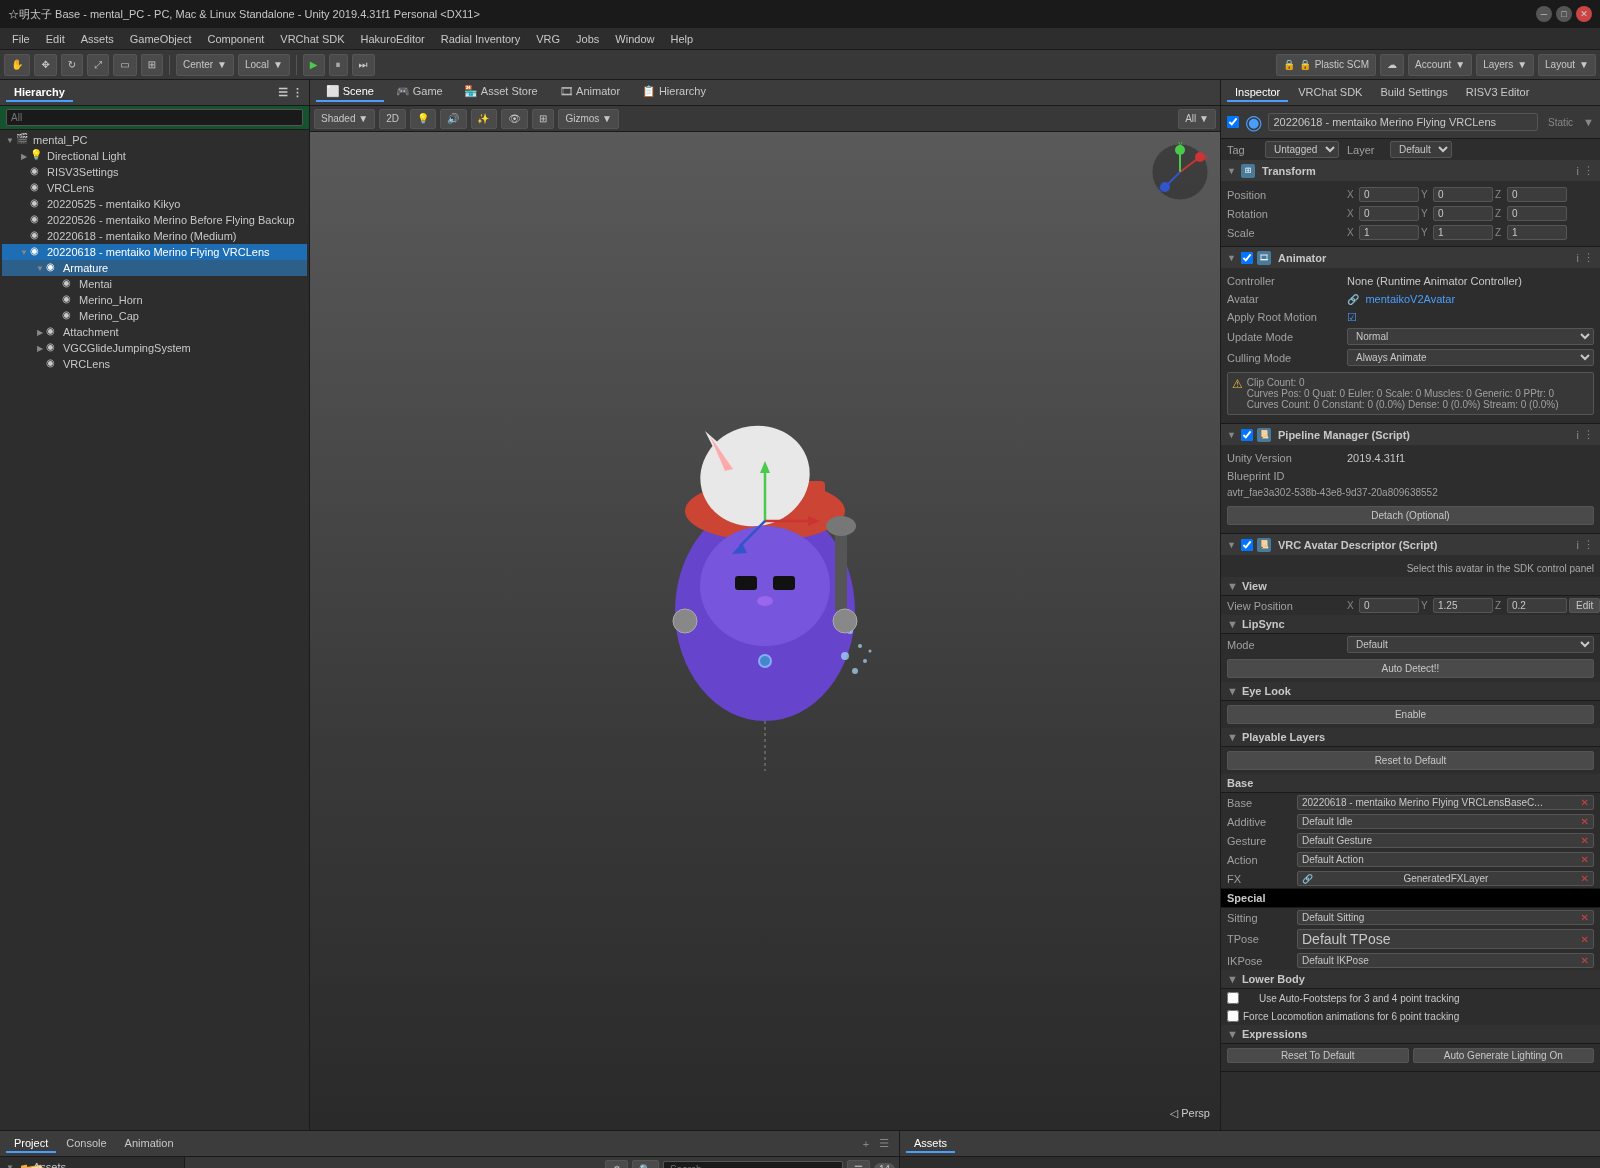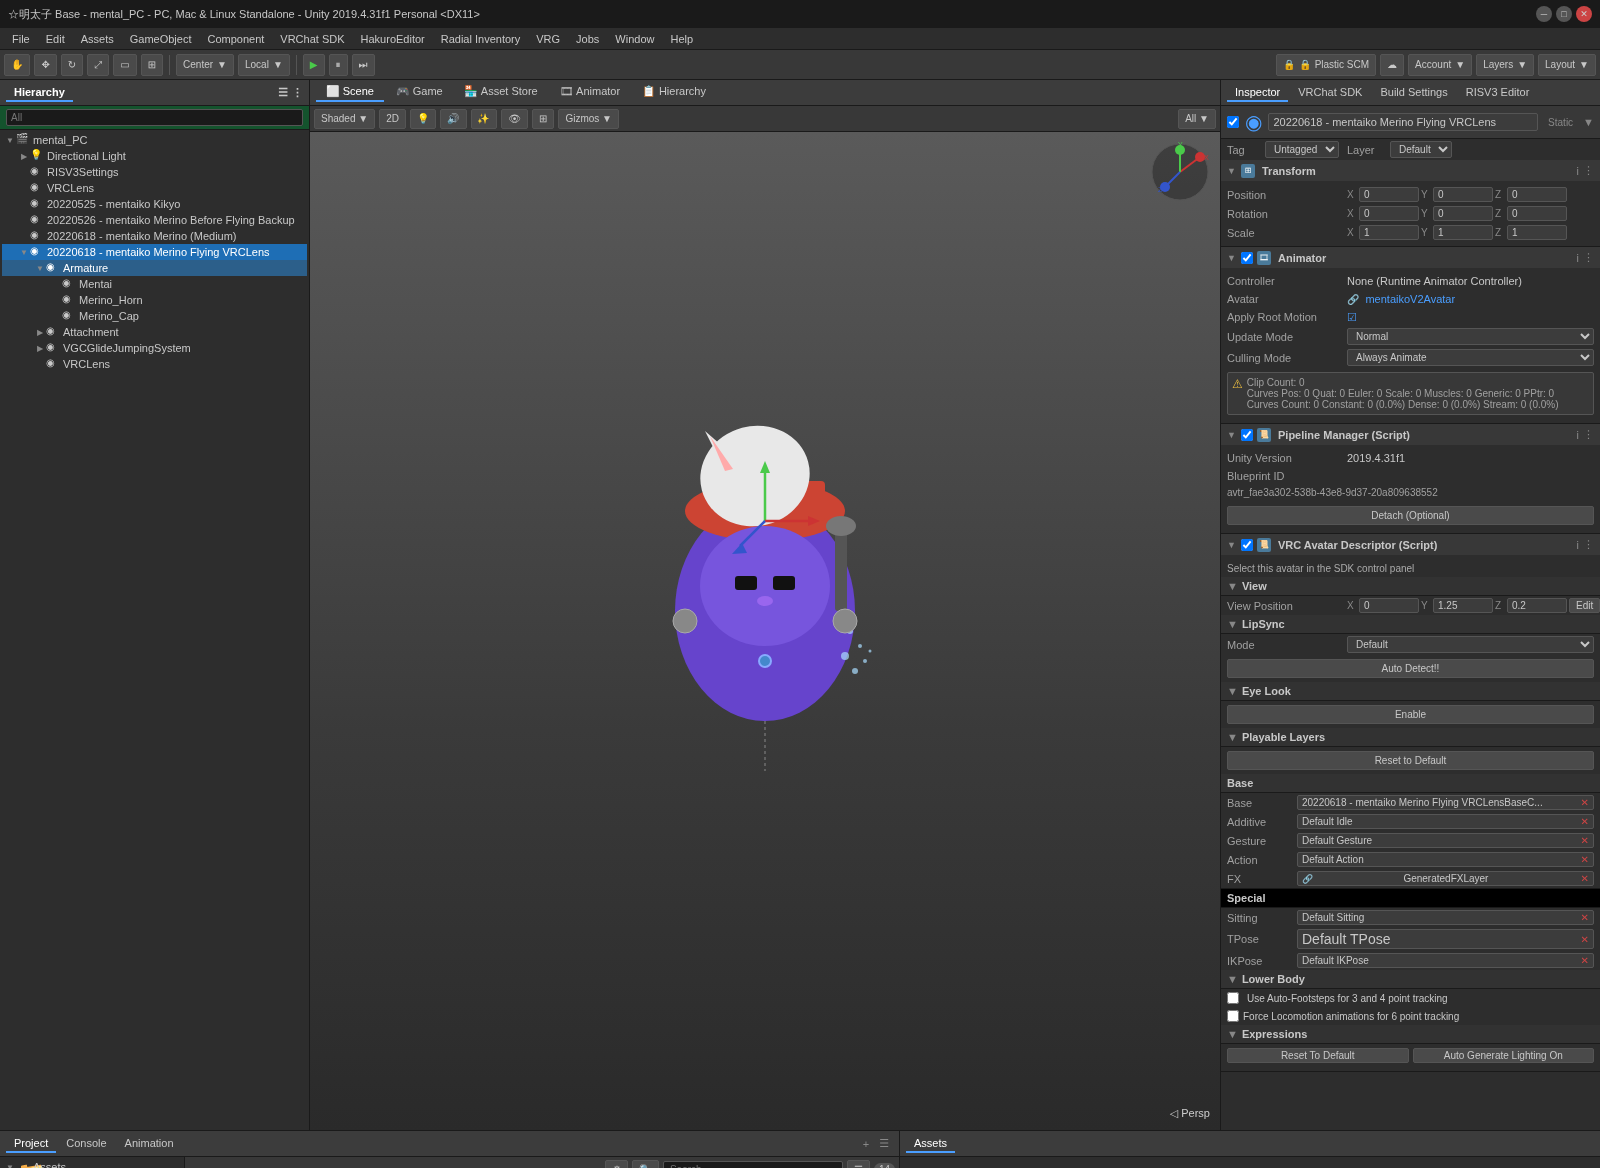--- a/index.html
+++ b/index.html
@@ -513,21 +513,21 @@
       <div class="component-section">
         <div class="component-header">
           <span class="collapse-arrow">▼</span>
           <input type="checkbox" class="prop-checkbox" checked="" style="">
           <span class="comp-icon">📜</span>
           <span class="component-title">VRC Avatar Descriptor (Script)</span>
           <span style="color:#888; cursor:pointer;">ℹ</span>
           <span style="color:#888; cursor:pointer;">⋮</span>
         </div>
         <div class="component-body">
-          <div class="prop-row" style="justify-content:flex-start;">
+          <div class="prop-row" style="justify-content:flex-end;">
             <span class="prop-text" style="color:#aaa; font-size:10px;">Select this avatar in the SDK control panel</span>
           </div>
 
           
           <div class="section-title">
             <span class="toggle">▼</span>
             <span>View</span>
           </div>
           <div class="prop-row">
             <span class="prop-label">View Position</span>
@@ -640,21 +640,21 @@
             </div>
           </div>
 
           
           <div class="section-title">
             <span class="toggle">▼</span>
             <span>Lower Body</span>
           </div>
           <div class="prop-row">
             <input type="checkbox" class="prop-checkbox" style="">
-            <span style="font-size:10px; color:#c8c8c8; margin-left:8px;">Use Auto-Footsteps for 3 and 4 point tracking</span>
+            <span style="font-size:10px; color:#c8c8c8; margin-left:20px;">Use Auto-Footsteps for 3 and 4 point tracking</span>
           </div>
           <div class="prop-row">
             <input type="checkbox" class="prop-checkbox" style="">
             <span style="font-size:10px; color:#c8c8c8; margin-left:4px;">Force Locomotion animations for 6 point tracking</span>
           </div>
 
           
           <div class="section-title">
             <span class="toggle">▼</span>
             <span>Expressions</span>

